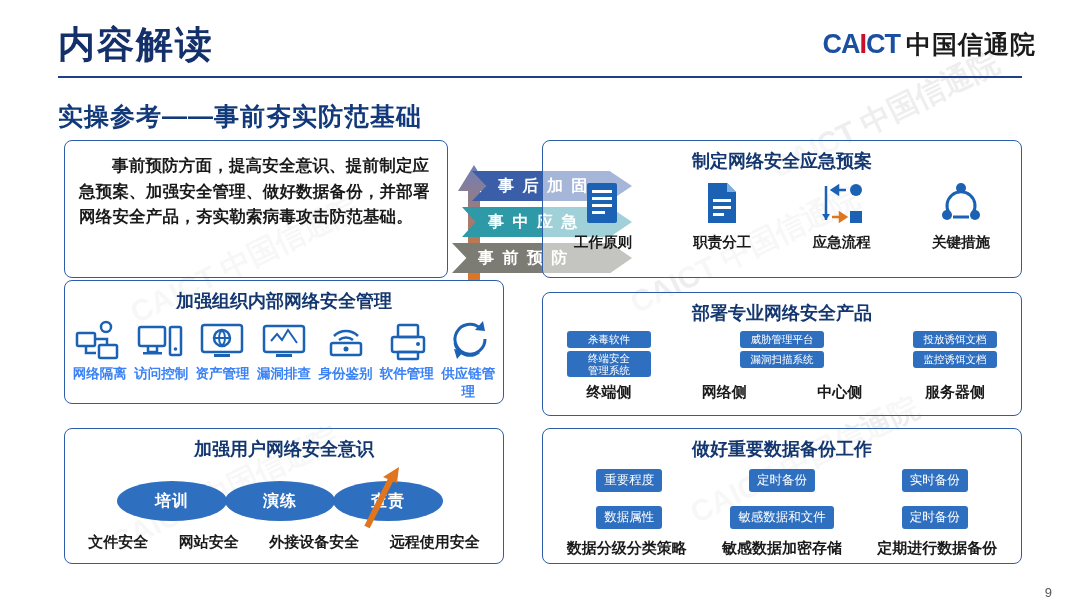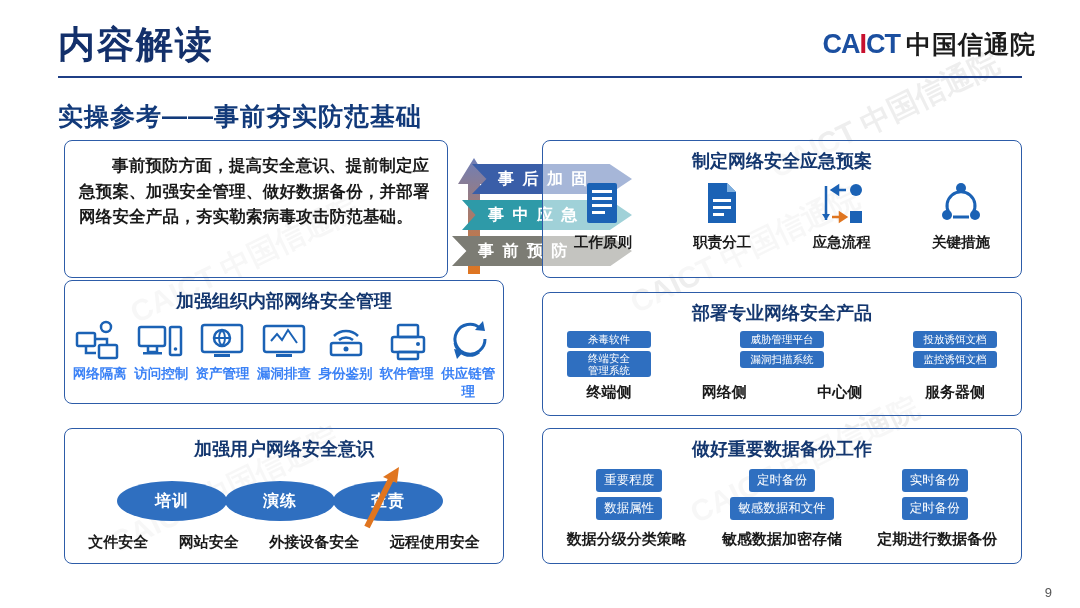--- a/index.html
+++ b/index.html
@@ -117,21 +117,21 @@
     line-height: 1.55;
     color: #1a1a1a;
     text-indent: 33px;
     letter-spacing: 0.2px;
   }
 
   
   .arrow-stack {
     position: absolute;
     left: 452px;
-    top: 164px;
+    top: 171px;
     width: 180px;
     height: 120px;
   }
   .chev {
     position: absolute;
     height: 30px;
     display: flex;
     align-items: center;
     color: #ffffff;
     font-size: 16px;
@@ -258,21 +258,21 @@
     color: #1a1a1a;
   }
 
   
   #panel-backup { left: 542px; top: 428px; width: 480px; height: 136px; }
   .backup-cols {
     display: flex;
     justify-content: space-around;
     padding: 8px 10px 0 10px;
   }
-  .backup-col { display: flex; flex-direction: column; align-items: center; gap: 5px; width: 140px; }
+  .backup-col { display: flex; flex-direction: column; align-items: center; gap: 14px; width: 140px; }
   .pill-lg {
     background: #2f6fc0;
     color: #fff;
     font-size: 12.5px;
     border-radius: 3px;
     padding: 3px 8px;
     white-space: nowrap;
     text-align: center;
   }
   .backup-caps {

